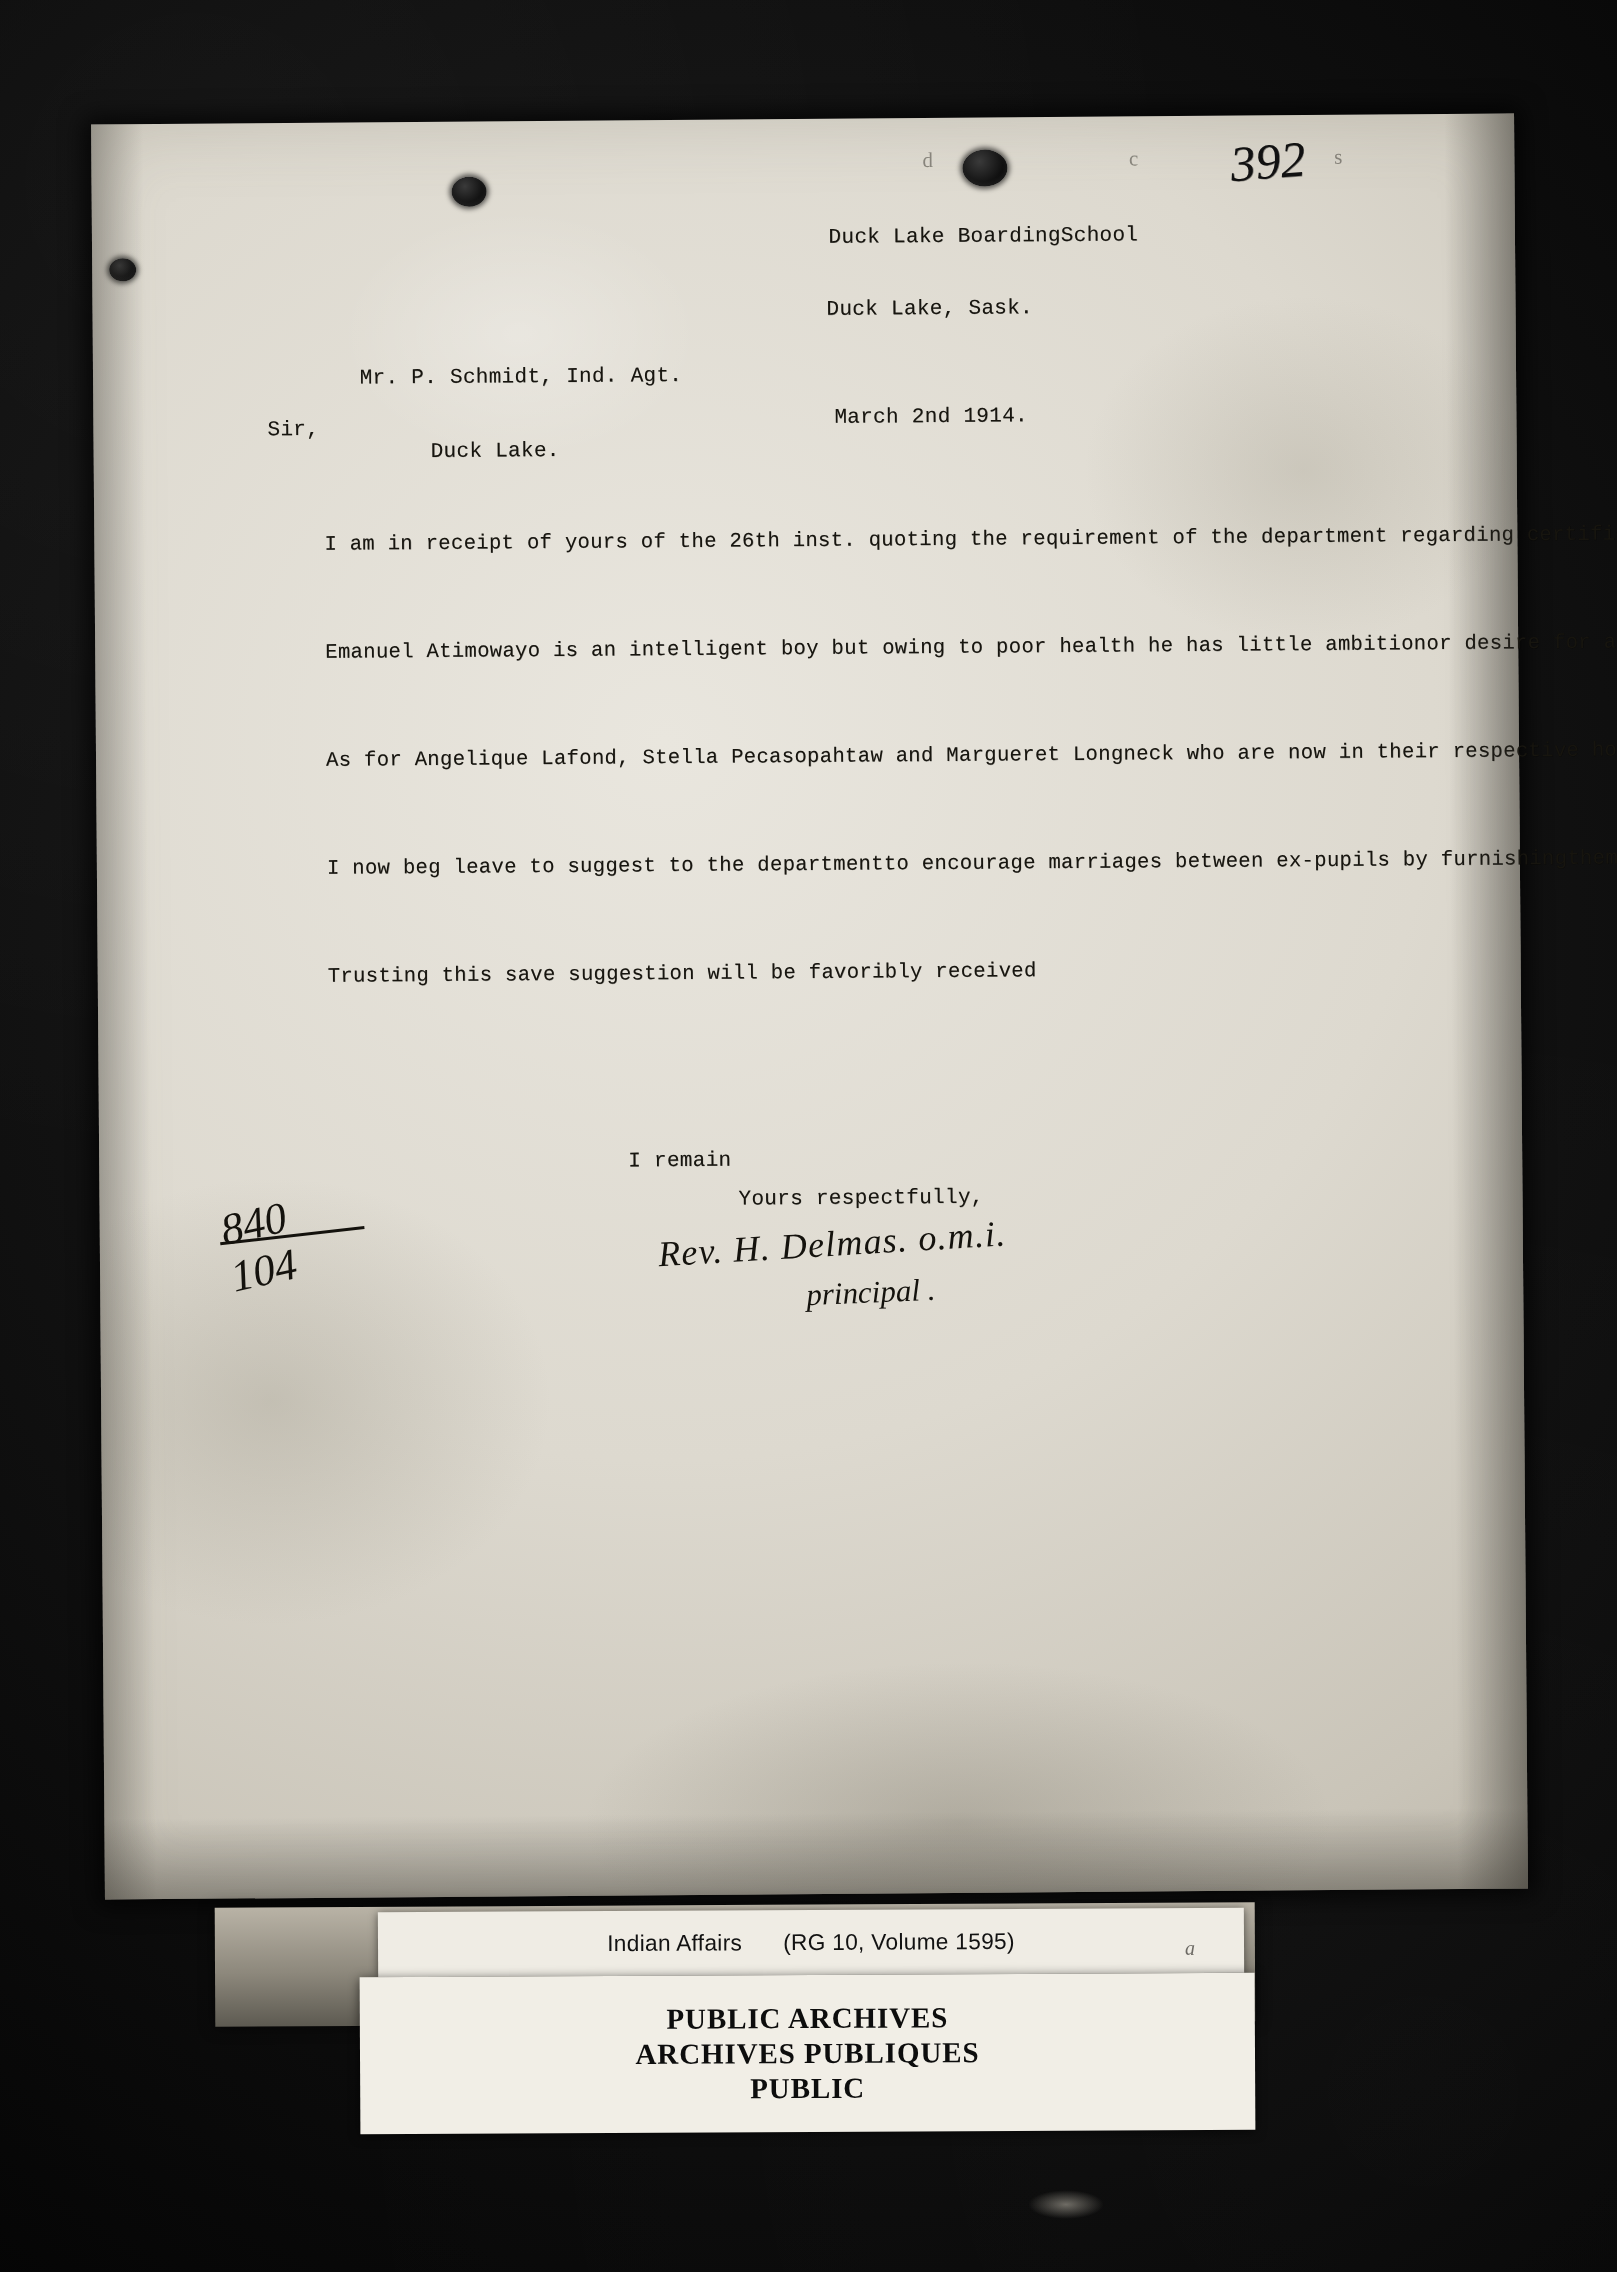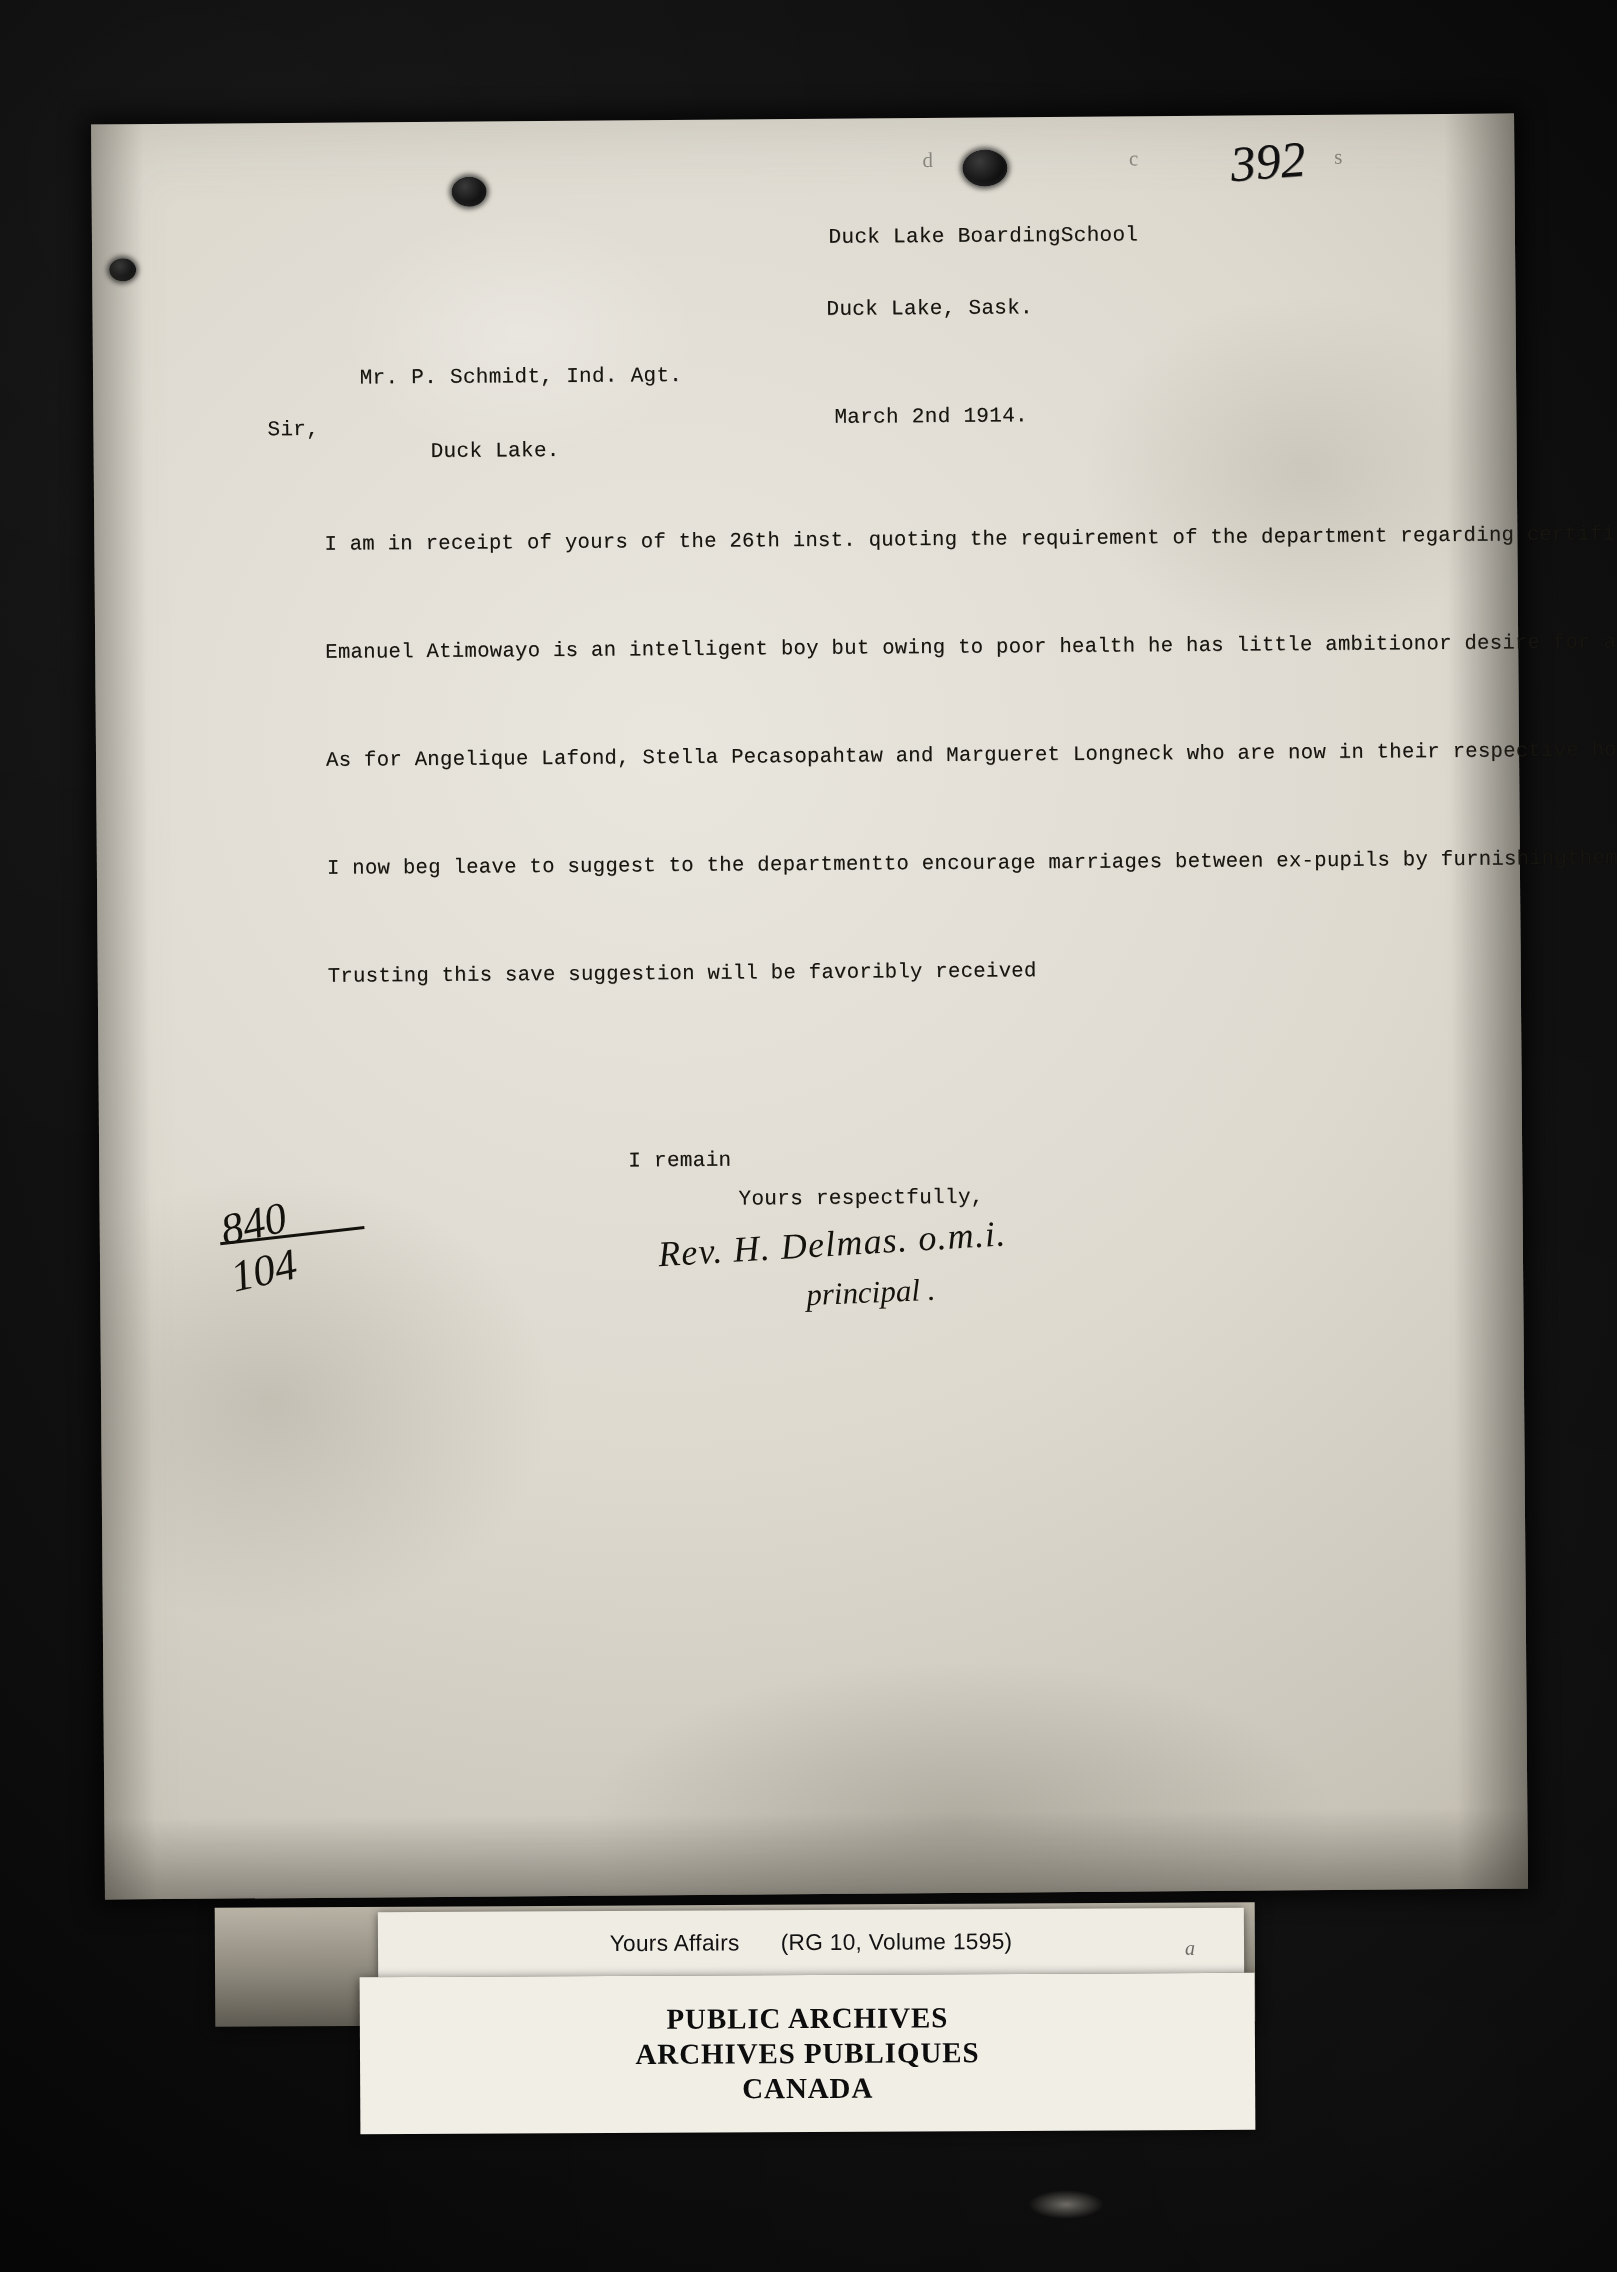--- a/index.html
+++ b/index.html
@@ -316,27 +316,27 @@
     <span>840</span>
     <span class="rule"></span>
     <span>104</span>
   </div>
 
 </div>
 
 <div id="label-tape"></div>
 
 <div id="label-top">
-  <span>Yours Affairs</span>
+  <span>Indian Affairs</span>
   <span>(RG 10, Volume 1595)</span>
 </div>
 
 <div class="tape-mark" id="tape-mark-1">a</div>
 <div class="tape-mark" id="tape-mark-2">b</div>
 
 <div id="label-bottom">
   <span>PUBLIC ARCHIVES</span>
   <span>ARCHIVES PUBLIQUES</span>
-  <span>CANADA</span>
+  <span>PUBLIC</span>
 </div>
 
 <div id="bottom-smudge"></div>
 
 
 </body></html>

